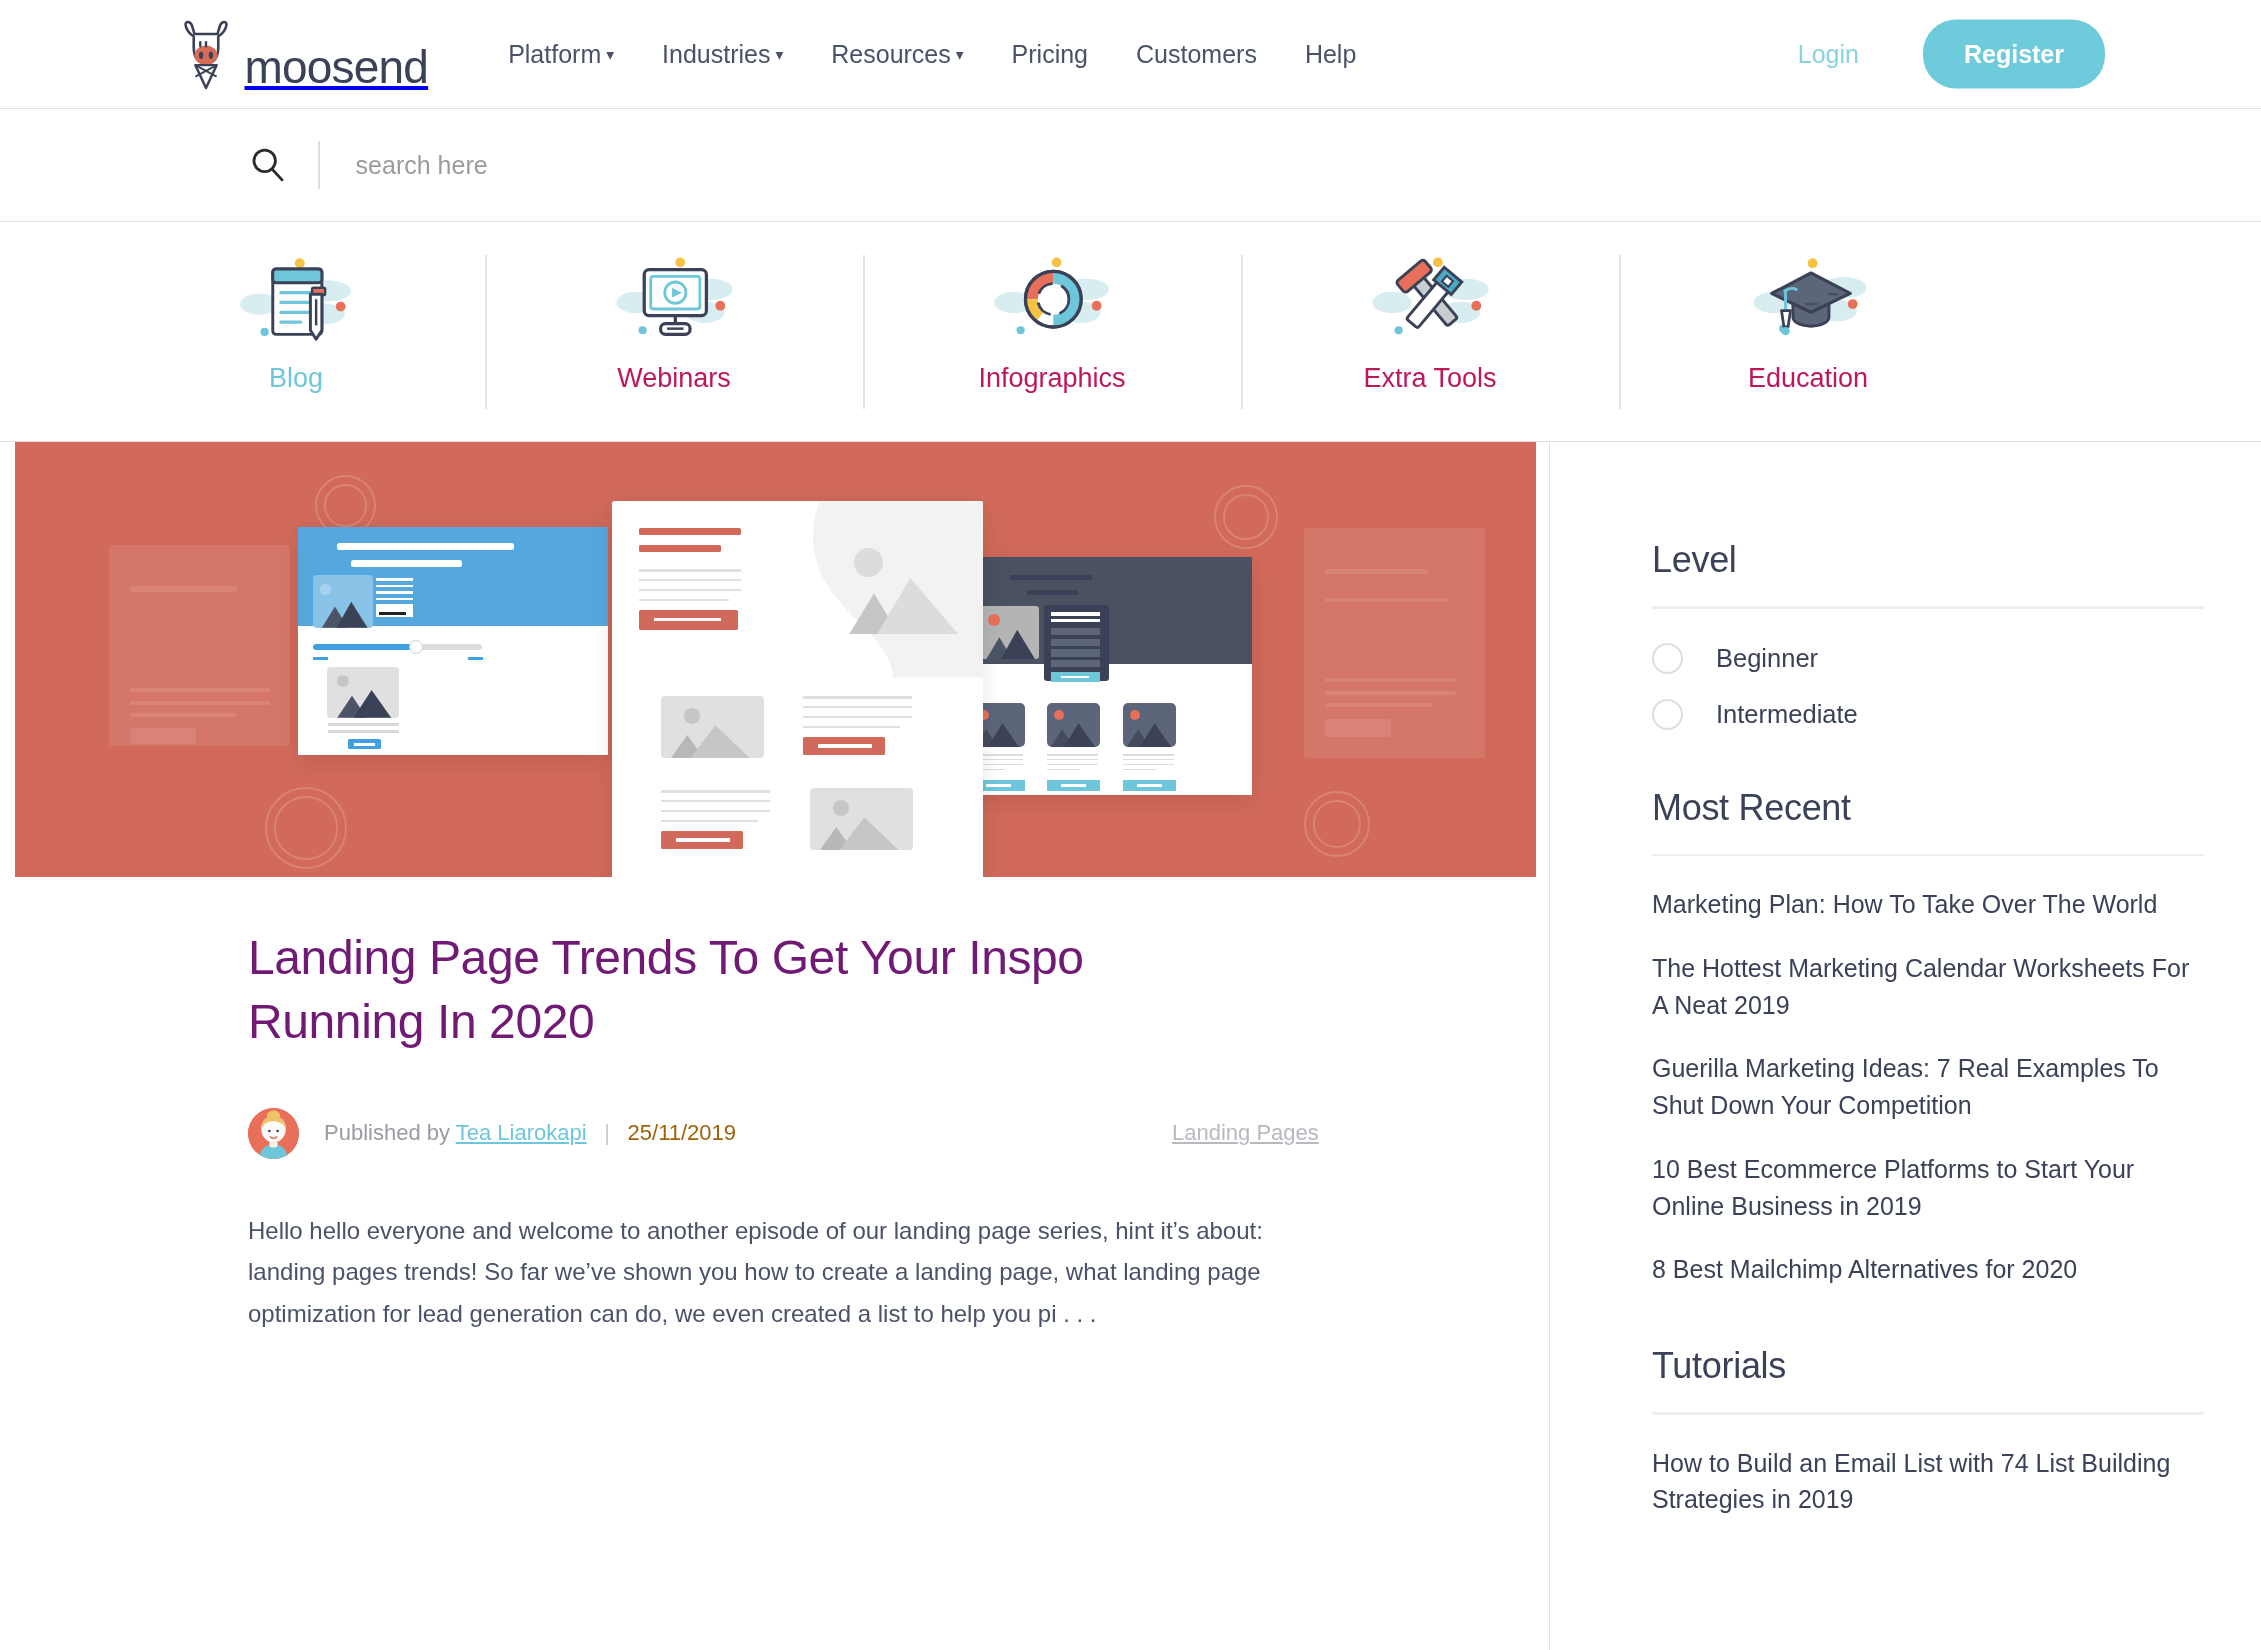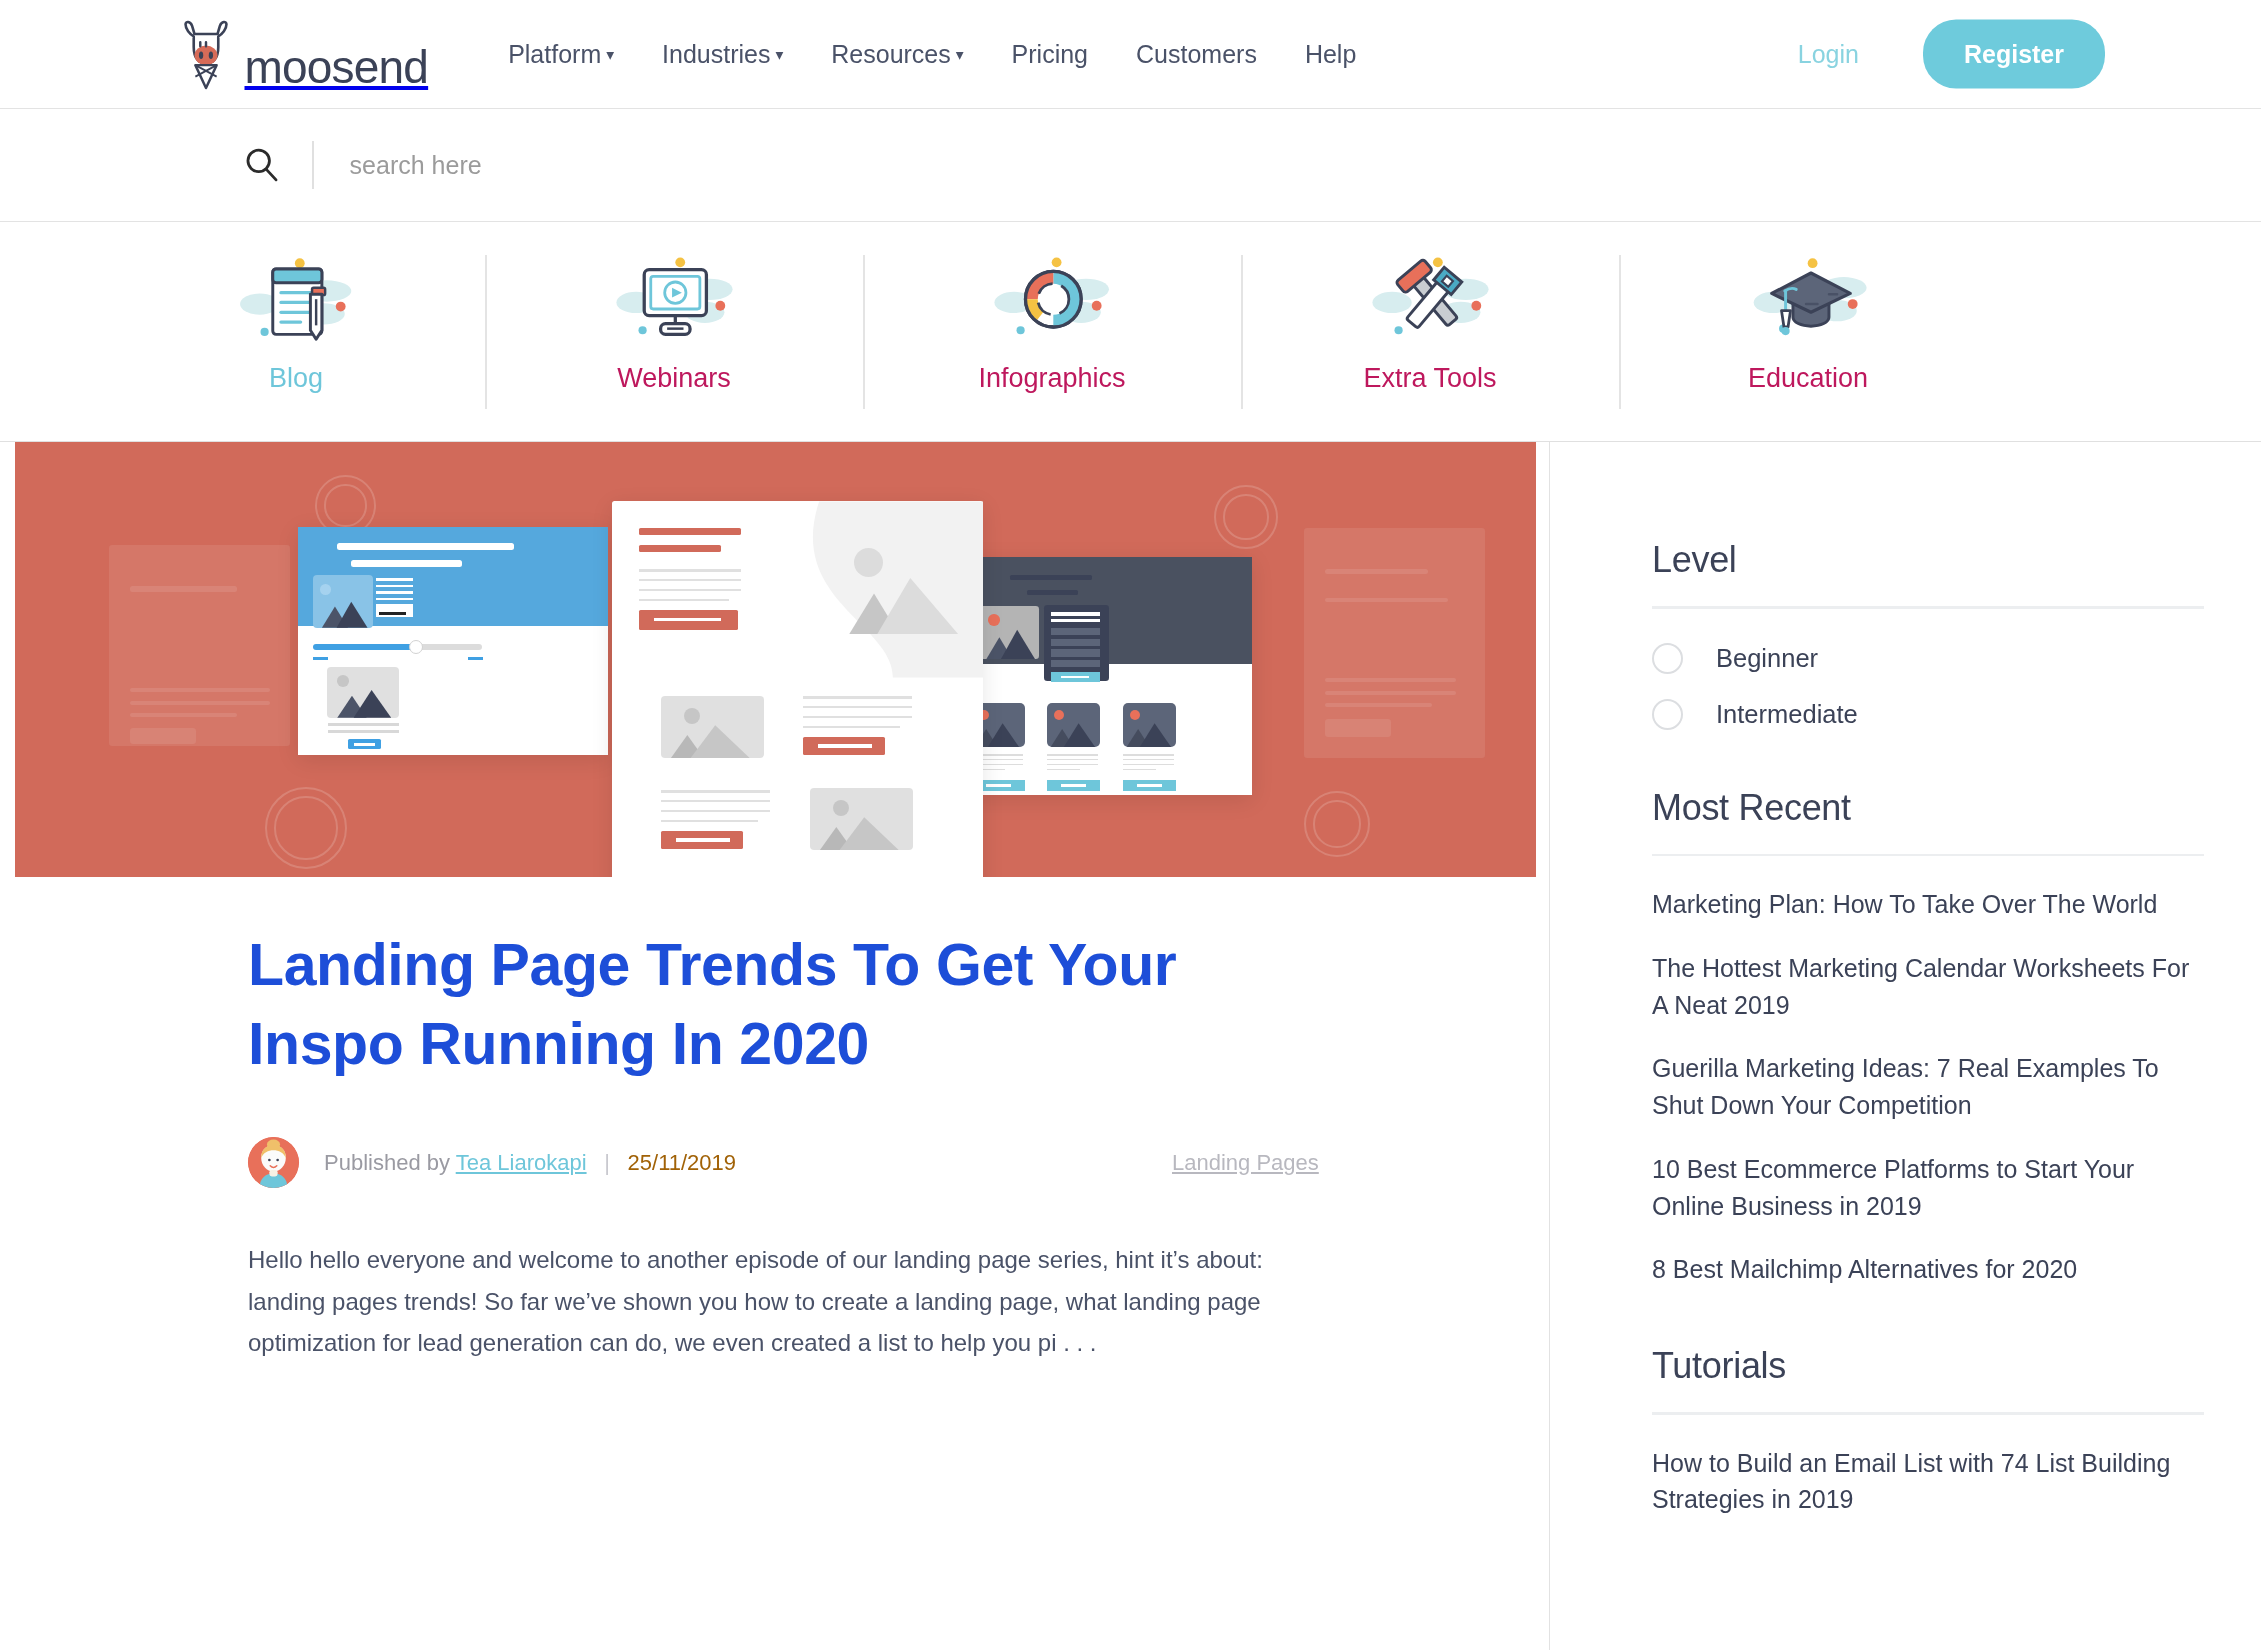--- a/index.html
+++ b/index.html
@@ -57,20 +57,21 @@
     cursor: pointer;
     white-space: nowrap;
   }
 
   
   .searchbar {
     height: 113px;
     background: #ffffff;
     display: flex; align-items: center;
     border-bottom: 0.8px solid #e3e3e3;
+    padding-left: 6px;
   }
   .search-icon-box { margin-left: 243px; display: flex; align-items: center; }
   .search-sep {
     width: 1.6px; height: 48px; background: #e0e0e0; margin: 0 36px 0 31px;
   }
   .search-input {
     border: none; outline: none; background: transparent;
     font-size: 25px; color: #8a8a8a;
     font-family: "Liberation Sans", sans-serif;
     width: 739px;
@@ -133,21 +134,21 @@
     position: absolute;
     background: rgba(255,255,255,0.09);
     border-radius: 3.3px;
   }
   .ghost-line { position: absolute; background: rgba(255,255,255,0.10); border-radius: 2.5px; }
 
   .card { position: absolute; background: #ffffff; box-shadow: 0 5px 21.3px rgba(0,0,0,0.10); }
 
   .article-body { padding: 49px 0 0 248px; }
   .article-title {
-    font-size: 59px; font-weight: bold; color: #1d4ed8;
+    font-size: 48px; font-weight: normal; color: #701a75;
     line-height: 1.34; max-width: 1010px; letter-spacing: -0.4px;
   }
   .meta-row { display: flex; align-items: center; margin-top: 53px; position: relative; }
   .avatar {
     width: 51px; height: 51px; border-radius: 50%;
     background: #e86a58; flex: 0 0 auto; position: relative; overflow: hidden;
   }
   .meta-text { font-size: 22px; color: #9a9aa2; margin-left: 25px; }
   .meta-text .author { color: #6ec6da; }
   .meta-text .bar { color: #c9c9cf; margin: 0 11.5px; }

